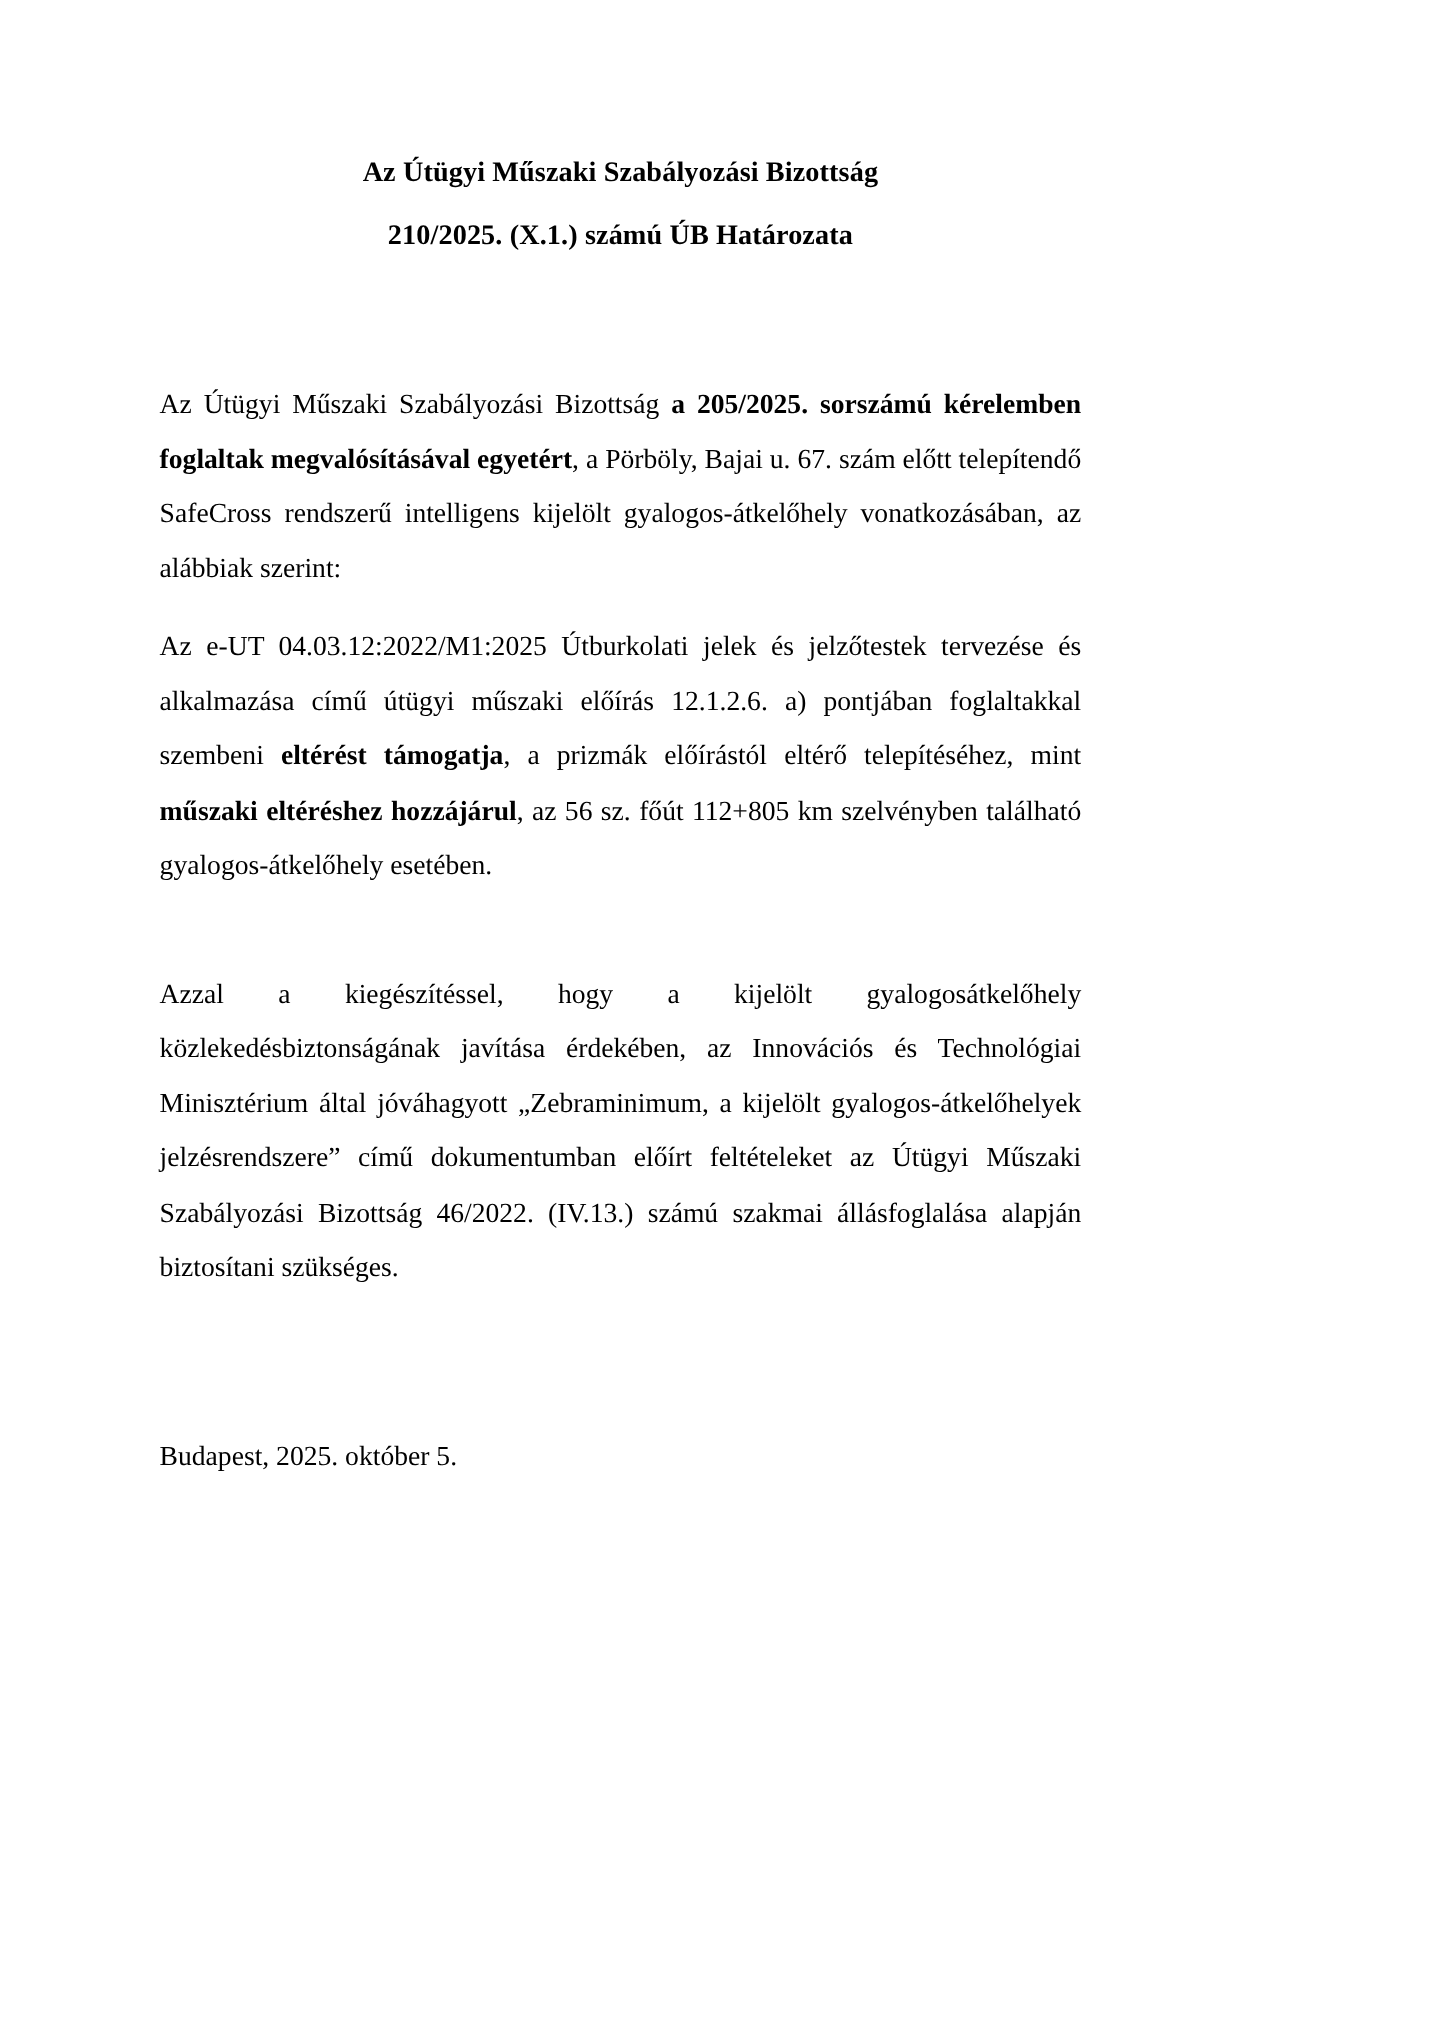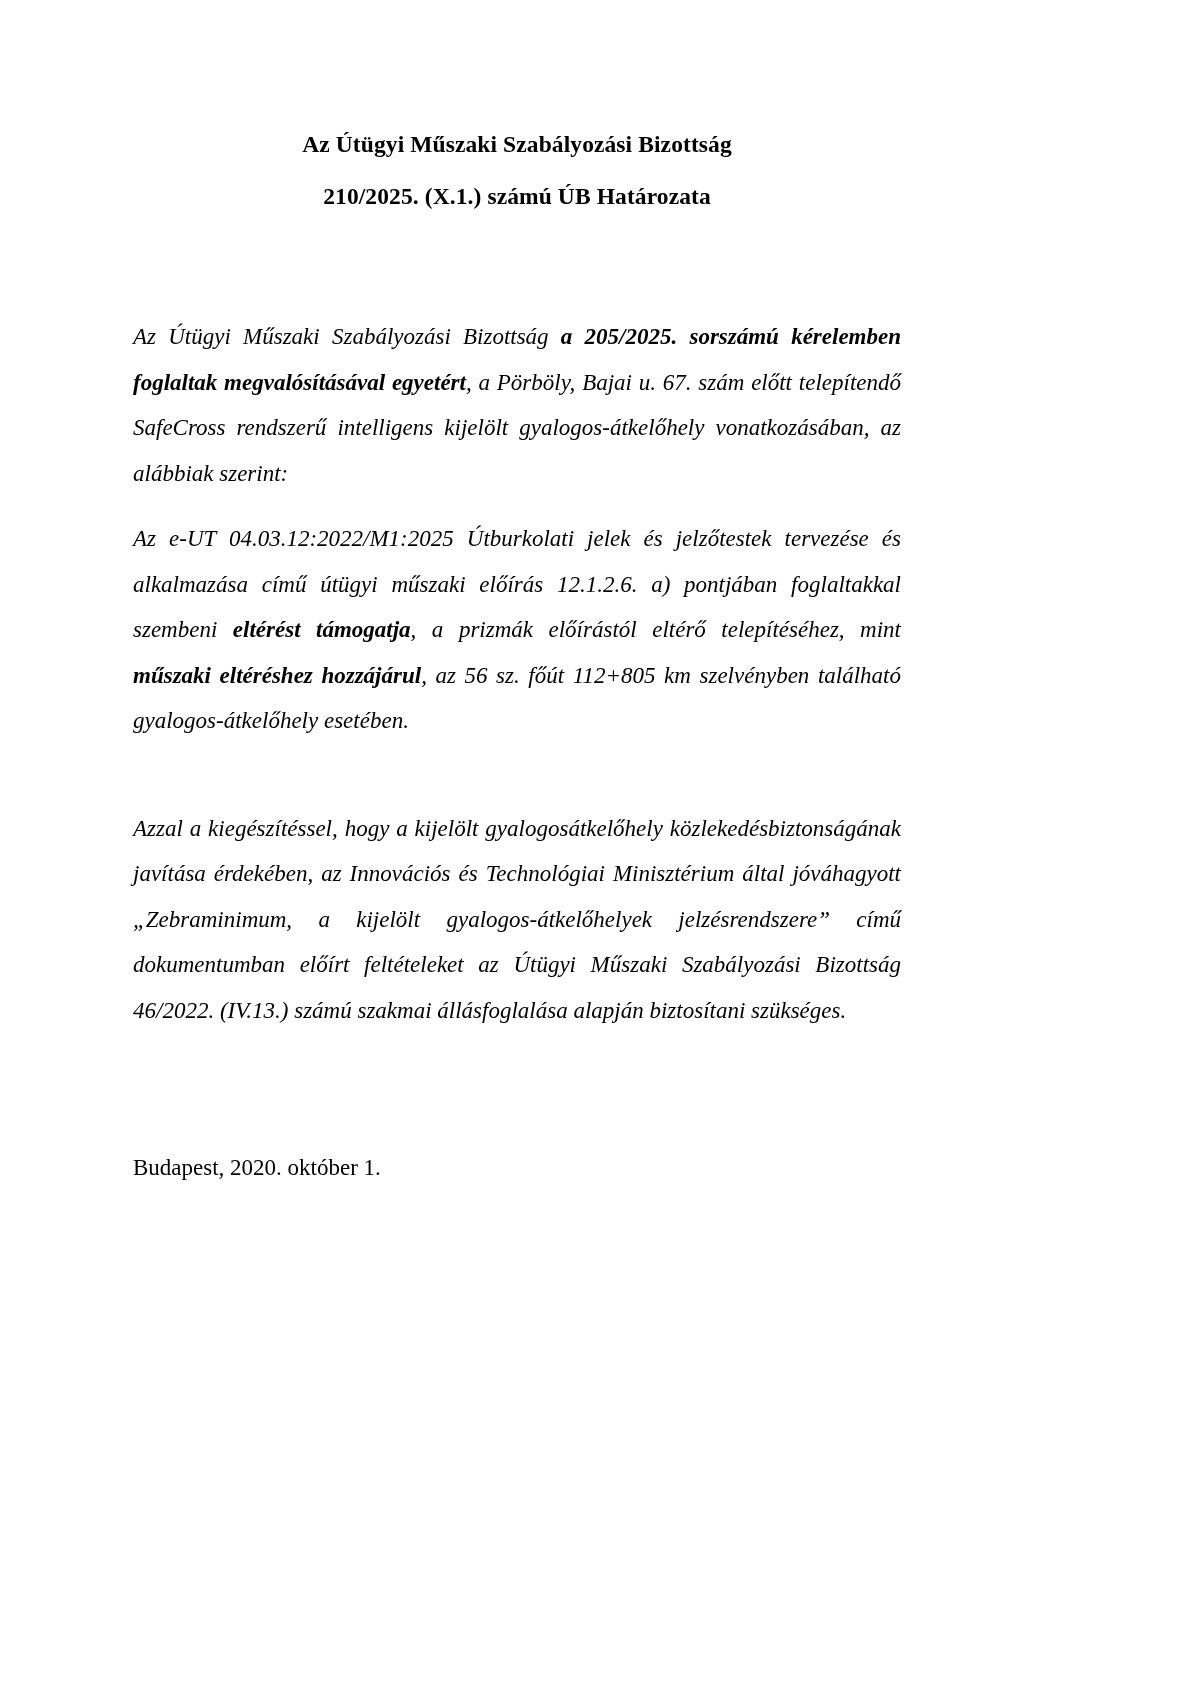--- a/index.html
+++ b/index.html
@@ -35,21 +35,20 @@
   .spacer-after-title {
     height: 92px;
   }
   .para {
     text-align: justify;
     text-justify: inter-word;
     font-size: 23px;
     line-height: 45.5px;
     margin: 0 0 20px 0;
     hyphens: none;
-    font-style: italic;
   }
   .para.last-in-group {
     margin-bottom: 0;
   }
   .gap-large {
     height: 62px;
   }
   .gap-xl {
     height: 112px;
   }
@@ -77,15 +76,15 @@
   <p class="para"><span>Az Útügyi Műszaki Szabályozási Bizottság </span><b>a 205/2025. sorszámú kérelemben foglaltak megvalósításával egyetért</b><span>, a Pörböly, Bajai u. 67. szám előtt telepítendő SafeCross rendszerű intelligens kijelölt gyalogos-átkelőhely vonatkozásában, az alábbiak szerint:</span></p>
 
   <p class="para last-in-group"><span>Az e-UT 04.03.12:2022/M1:2025 Útburkolati jelek és jelzőtestek tervezése és alkalmazása című útügyi műszaki előírás 12.1.2.6. a) pontjában foglaltakkal szembeni </span><b>eltérést támogatja</b><span>, a prizmák előírástól eltérő telepítéséhez, mint </span><b>műszaki eltéréshez hozzájárul</b><span>, az 56 sz. főút 112+805 km szelvényben található gyalogos-átkelőhely esetében.</span></p>
 
   <div class="gap-large"></div>
 
   <p class="para last-in-group">Azzal a kiegészítéssel, hogy a kijelölt gyalogosátkelőhely közlekedésbiztonságának javítása érdekében, az Innovációs és Technológiai Minisztérium által jóváhagyott „Zebraminimum, a kijelölt gyalogos-átkelőhelyek jelzésrendszere” című dokumentumban előírt feltételeket az Útügyi Műszaki Szabályozási Bizottság 46/2022. (IV.13.) számú szakmai állásfoglalása alapján biztosítani szükséges.</p>
 
   <div class="gap-xl"></div>
 
-  <div class="date-line">Budapest, 2020. október 1.</div>
+  <div class="date-line">Budapest, 2025. október 5.</div>
 
 </div>
 
 </body></html>

